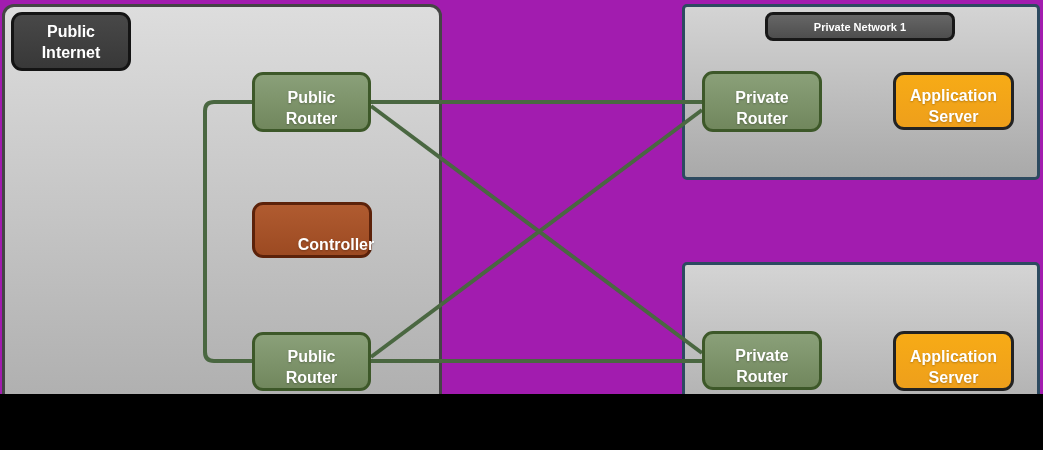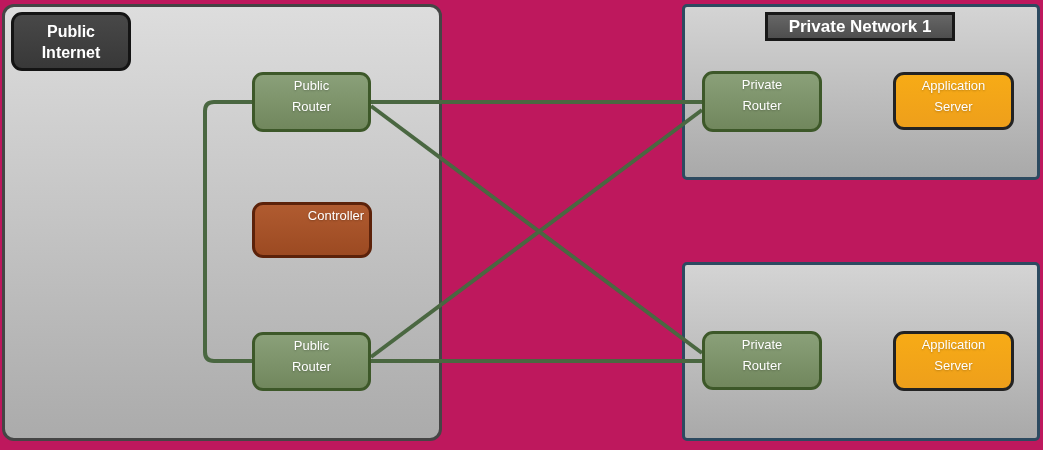--- a/index.html
+++ b/index.html
@@ -4,22 +4,22 @@
 <style>
   html, body {
     margin: 0;
     padding: 0;
     background: #000000;
     font-family: "Liberation Sans", "DejaVu Sans", sans-serif;
   }
   .canvas {
     position: relative;
     width: 1043px;
-    height: 450px;
-    background: #be185d;
+    height: 394px;
+    background: #a21caf;
     overflow: hidden;
   }
   
   .zone {
     position: absolute;
     box-sizing: border-box;
   }
   .zone.main {
     left: 2px; top: 4px; width: 440px; height: 437px;
     background: linear-gradient(#dddddd, #ababab);
@@ -55,47 +55,47 @@
     border: 3px solid #141414;
     border-radius: 11px;
     font-size: 16px;
     line-height: 21px;
   }
   .badge.dark .badge-title { word-spacing: 300px; }
   .badge.gray {
     width: 190px; height: 29px;
     background: linear-gradient(#666666, #4e4e4e);
     border: 3px solid #181818;
-    border-radius: 0;
-    font-size: 17px;
+    border-radius: 8px;
+    font-size: 11px;
     white-space: nowrap;
   }
   .badge.gray.b1 { left: 765px; top: 12px; }
   .badge.gray.b2 { left: 766px; top: 271px; }
   
   svg.links {
     position: absolute;
     left: 0; top: 0;
     width: 1043px; height: 450px;
   }
   svg.links path {
     stroke: #4a6741;
     stroke-width: 4;
     fill: none;
   }
   
   .node {
     position: absolute;
     box-sizing: border-box;
     display: flex;
-    align-items: flex-start;
+    align-items: flex-end;
     justify-content: center;
     color: #ffffff;
-    font-weight: normal;
-    font-size: 13px;
+    font-weight: bold;
+    font-size: 16px;
     line-height: 21px;
     text-align: center;
     text-shadow: 0 1px 2px rgba(0,0,0,0.25);
     border-radius: 11px;
   }
   .node .node-label { word-spacing: 300px; }
   .node.green {
     background: linear-gradient(#8aa079, #71875d);
     border: 3px solid #3d5829;
   }

